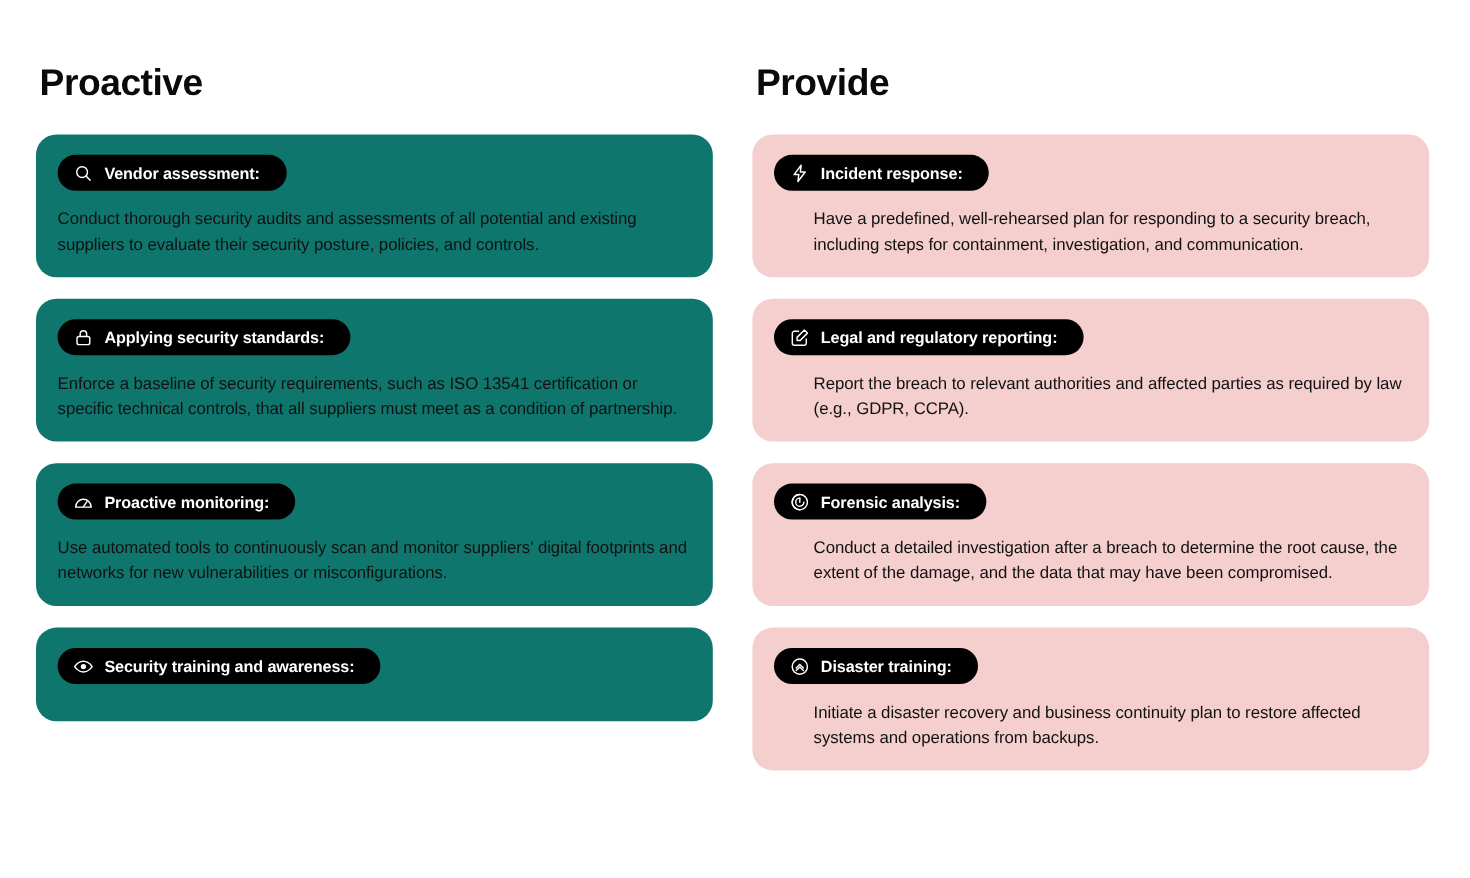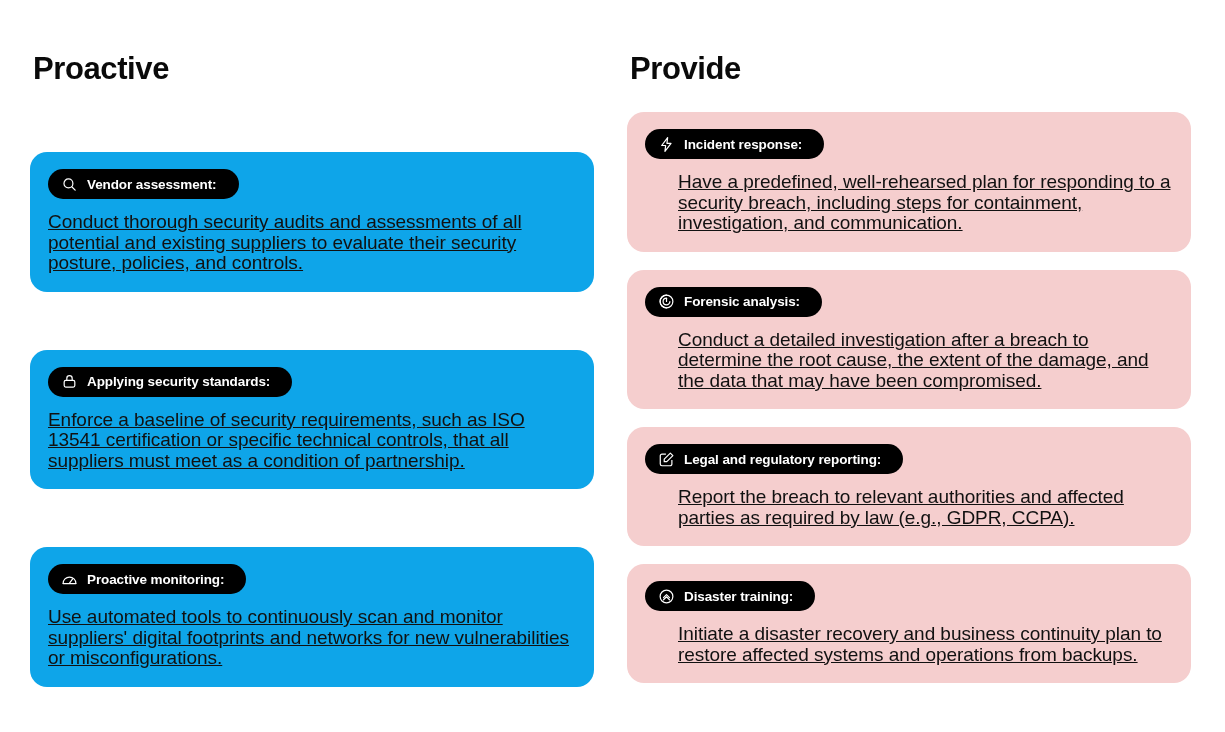--- a/index.html
+++ b/index.html
@@ -30,21 +30,21 @@
     letter-spacing: -0.4px;
     line-height: 1.1;
     margin-bottom: 26px;
     padding-left: 3px;
   }
   .cards { display: flex; flex-direction: column; gap: 18px; }
   .card {
     border-radius: 17px;
     padding: 17px 20px 18px 18px;
   }
-  .card.mint { background: #0ea5e9; margin-top: 40px; }
+  .card.mint { background: #0f766e; }
   .card.pink { background: #f5cece; }
   .pill {
     display: inline-flex;
     align-items: center;
     gap: 9px;
     background: #000000;
     border-radius: 999px;
     height: 30px;
     padding: 0 22px 0 13px;
     margin-bottom: 13px;
@@ -59,26 +59,25 @@
   }
   .pill-icon svg { width: 17px; height: 17px; display: block; }
   .pill-label {
     color: #ffffff;
     font-size: 13.5px;
     font-weight: bold;
     letter-spacing: -0.1px;
     white-space: nowrap;
   }
   .card-body {
-    font-size: 19px;
+    font-size: 14px;
     line-height: 20.5px;
     color: #111111;
     letter-spacing: -0.05px;
     max-width: 530px;
-    text-decoration: underline;
   }
   .card.pink .card-body { max-width: 505px; margin-left: 33px; }
 </style>
 </head>
 <body>
 
 <div class="board">
   <div class="columns" id="columns">
       <div class="column">
         <div class="col-title">Proactive</div>
@@ -104,54 +103,62 @@
           <div class="card mint"><div class="pill">
               <span class="pill-icon">
                 <svg viewBox="0 0 24 24" fill="none" stroke="#fff" stroke-width="1.7" stroke-linecap="round">
                   <path d="M3 17.5a9 9 0 0 1 18 0"></path>
                   <line x1="3" y1="17.8" x2="21" y2="17.8"></line>
                   <line x1="12" y1="17.2" x2="16.2" y2="11.4"></line>
                 </svg>
               </span>
               <span class="pill-label">Proactive monitoring:</span>
             </div><div class="card-body">Use automated tools to continuously scan and monitor suppliers' digital footprints and networks for new vulnerabilities or misconfigurations.</div></div>
-          <div class="card mint"></div>
+          <div class="card mint"><div class="pill">
+              <span class="pill-icon">
+                <svg viewBox="0 0 24 24" fill="none" stroke="#fff" stroke-width="1.7">
+                  <path d="M1.8 12S5.6 5.6 12 5.6 22.2 12 22.2 12 18.4 18.4 12 18.4 1.8 12 1.8 12Z"></path>
+                  <circle cx="12" cy="12" r="3.1" fill="#fff" stroke="none"></circle>
+                </svg>
+              </span>
+              <span class="pill-label">Security training and awareness:</span>
+            </div></div>
         </div>
       </div>
       <div class="column">
         <div class="col-title">Provide</div>
         <div class="cards">
           <div class="card pink"><div class="pill">
               <span class="pill-icon">
                 <svg viewBox="0 0 24 24" fill="none" stroke="#fff" stroke-width="1.7" stroke-linejoin="round">
                   <path d="M13.6 2.4 5.2 13.4h5.6L9.8 21.6l8.6-11.2h-5.8Z"></path>
                 </svg>
               </span>
               <span class="pill-label">Incident response:</span>
             </div><div class="card-body">Have a predefined, well-rehearsed plan for responding to a security breach, including steps for containment, investigation, and communication.</div></div>
           <div class="card pink"><div class="pill">
               <span class="pill-icon">
+                <svg viewBox="0 0 24 24" fill="none" stroke="#fff" stroke-width="1.7" stroke-linejoin="round">
+                  <path d="M19.6 12.8v5.6a2.4 2.4 0 0 1-2.4 2.4H5.6a2.4 2.4 0 0 1-2.4-2.4V6.8a2.4 2.4 0 0 1 2.4-2.4h5.6"></path>
+                  <path d="M17.4 2.9 21 6.5l-8.6 8.6H8.8v-3.6Z"></path>
+                </svg>
+              </span>
+              <span class="pill-label">Legal and regulatory reporting:</span>
+            </div><div class="card-body">Report the breach to relevant authorities and affected parties as required by law (e.g., GDPR, CCPA).</div></div>
+          <div class="card pink"><div class="pill">
+              <span class="pill-icon">
                 <svg viewBox="0 0 24 24" fill="none" stroke="#fff" stroke-width="1.7" stroke-linecap="round">
                   <circle cx="12" cy="12" r="9"></circle>
                   <path d="M12 3a9 9 0 0 0 0 18"></path>
                   <path d="M12 7.2a4.8 4.8 0 1 0 4.8 4.8"></path>
                   <line x1="12" y1="12" x2="12" y2="7.4"></line>
                 </svg>
               </span>
               <span class="pill-label">Forensic analysis:</span>
             </div><div class="card-body">Conduct a detailed investigation after a breach to determine the root cause, the extent of the damage, and the data that may have been compromised.</div></div>
-          <div class="card pink"><div class="pill">
-              <span class="pill-icon">
-                <svg viewBox="0 0 24 24" fill="none" stroke="#fff" stroke-width="1.7" stroke-linejoin="round">
-                  <path d="M19.6 12.8v5.6a2.4 2.4 0 0 1-2.4 2.4H5.6a2.4 2.4 0 0 1-2.4-2.4V6.8a2.4 2.4 0 0 1 2.4-2.4h5.6"></path>
-                  <path d="M17.4 2.9 21 6.5l-8.6 8.6H8.8v-3.6Z"></path>
-                </svg>
-              </span>
-              <span class="pill-label">Legal and regulatory reporting:</span>
-            </div><div class="card-body">Report the breach to relevant authorities and affected parties as required by law (e.g., GDPR, CCPA).</div></div>
           <div class="card pink"><div class="pill">
               <span class="pill-icon">
                 <svg viewBox="0 0 24 24" fill="none" stroke="#fff" stroke-width="1.7" stroke-linecap="round" stroke-linejoin="round">
                   <circle cx="12" cy="12" r="9"></circle>
                   <path d="M7.8 13.6 12 9.4l4.2 4.2"></path>
                   <path d="M7.8 16.6 12 12.4l4.2 4.2"></path>
                 </svg>
               </span>
               <span class="pill-label">Disaster training:</span>
             </div><div class="card-body">Initiate a disaster recovery and business continuity plan to restore affected systems and operations from backups.</div></div>

